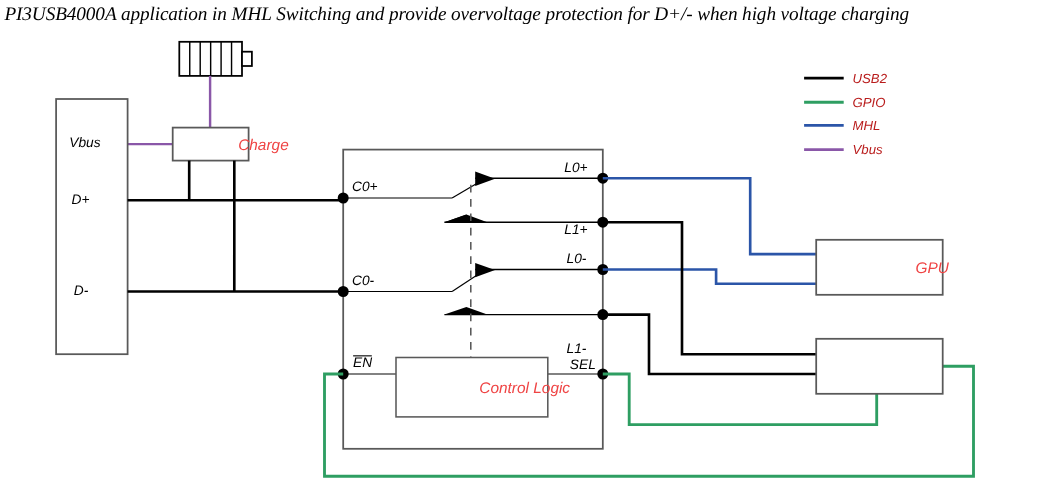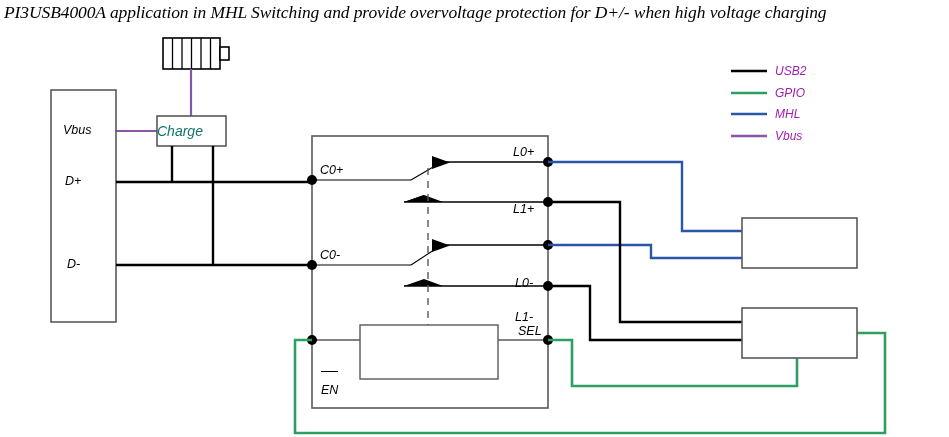--- a/index.html
+++ b/index.html
@@ -4,25 +4,25 @@
 <style>
   html,body{margin:0;padding:0;background:#ffffff;}
   body{width:949px;height:437px;position:relative;overflow:hidden;
        font-family:"Liberation Sans", sans-serif;}
   #stage{position:absolute;left:0;top:0;width:949px;height:437px;font-style:italic;}
   svg{position:absolute;left:0;top:0;width:949px;height:437px;}
   .title{position:absolute;left:4px;top:2px;width:945px;
          font-family:"Liberation Serif", serif;font-size:17.5px;color:#000;
          white-space:nowrap;letter-spacing:-0.1px;}
   .lbl{position:absolute;font-size:12.5px;color:#000;white-space:nowrap;}
-  .boxlbl{position:absolute;font-size:14px;color:#0f766e;white-space:nowrap;
-          }
-  .leglbl{position:absolute;font-size:12px;color:#a21caf;white-space:nowrap;}
+  .boxlbl{position:absolute;font-size:14px;color:#ef4444;white-space:nowrap;
+          text-align:center;margin-left:48px;}
+  .leglbl{position:absolute;font-size:12px;color:#b91c1c;white-space:nowrap;}
   .ovl{position:absolute;font-size:12.5px;color:#000;white-space:nowrap;}
-  .ovl .bar{display:inline-block;border-top:1.3px solid #000;line-height:1.05;padding-top:12px;margin-top:48px;}
+  .ovl .bar{display:inline-block;border-top:1.3px solid #000;line-height:1.05;padding-top:0px;}
 </style>
 </head>
 <body>
 
 <div id="stage">
 
   <div class="title">PI3USB4000A application in MHL Switching and provide overvoltage protection for D+/- when high voltage charging</div>
 
   <svg viewBox="0 0 949 437">
 
@@ -134,27 +134,29 @@
       <line x1="731" y1="136" x2="767" y2="136" stroke="#8a57a8" stroke-width="2.6"></line>
     </g>
 
   </svg>
 
   <div class="lbl" style="left:63px;top:123px;">Vbus</div>
   <div class="lbl" style="left:65px;top:174px;">D+</div>
   <div class="lbl" style="left:67px;top:257px;">D-</div>
 
   <div class="boxlbl" style="left:157px;top:123px;width:69px;">Charge</div>
+  <div class="boxlbl" style="left:360px;top:344px;width:138px;">Control Logic</div>
+  <div class="boxlbl" style="left:742px;top:235px;width:115px;">GPU</div>
 
   <div class="lbl" style="left:320px;top:163px;">C0+</div>
   <div class="lbl" style="left:320px;top:248px;">C0-</div>
 
   <div class="lbl" style="left:513px;top:145px;text-align:right;">L0+</div>
   <div class="lbl" style="left:513px;top:186px;margin-top:16px;">L1+</div>
-  <div class="lbl" style="left:515px;top:228px;margin-top:48px;">L0-</div>
+  <div class="lbl" style="left:515px;top:228px;">L0-</div>
   <div class="lbl" style="left:515px;top:270px;margin-top:40px;">L1-</div>
 
   <div class="ovl" style="left:321px;top:323px;">
     <span class="bar">EN</span>
   </div>
   <div class="lbl" style="left:518px;top:324px;">SEL</div>
 
   <div class="leglbl" style="left:775px;top:64px;">USB2</div>
   <div class="leglbl" style="left:775px;top:86px;">GPIO</div>
   <div class="leglbl" style="left:775px;top:107px;">MHL</div>

